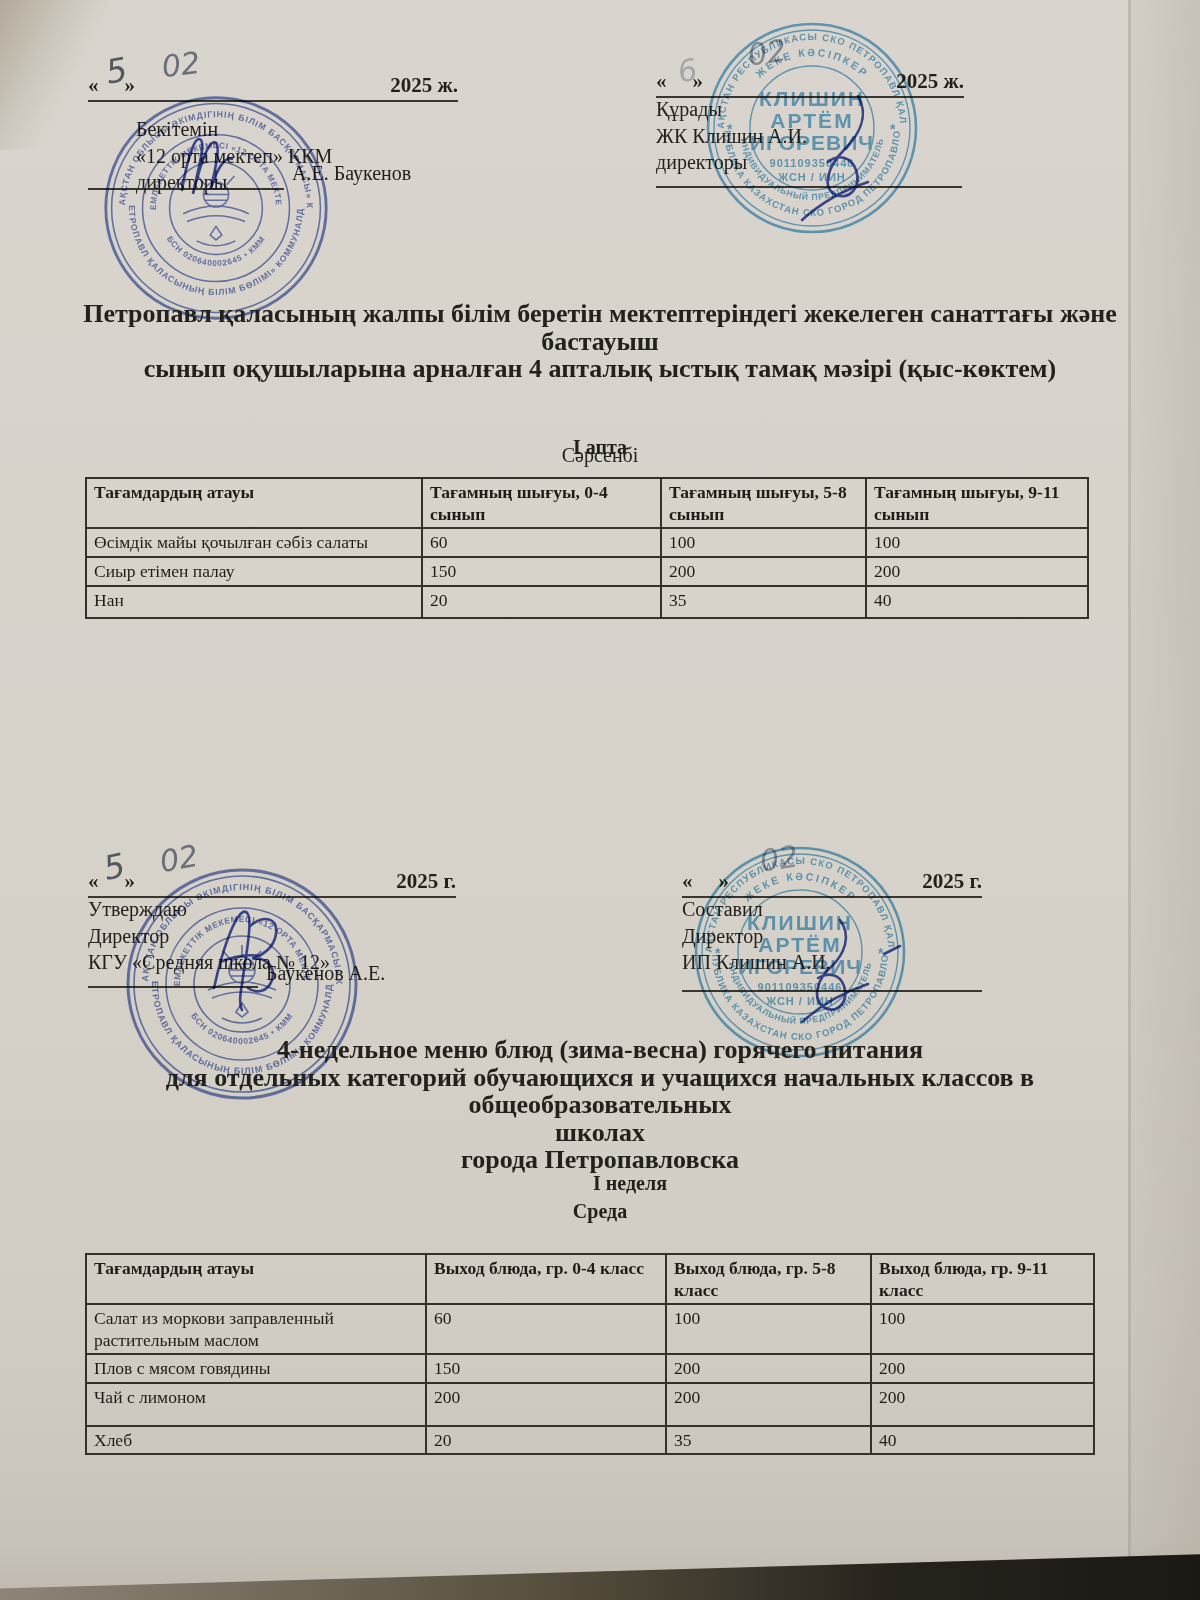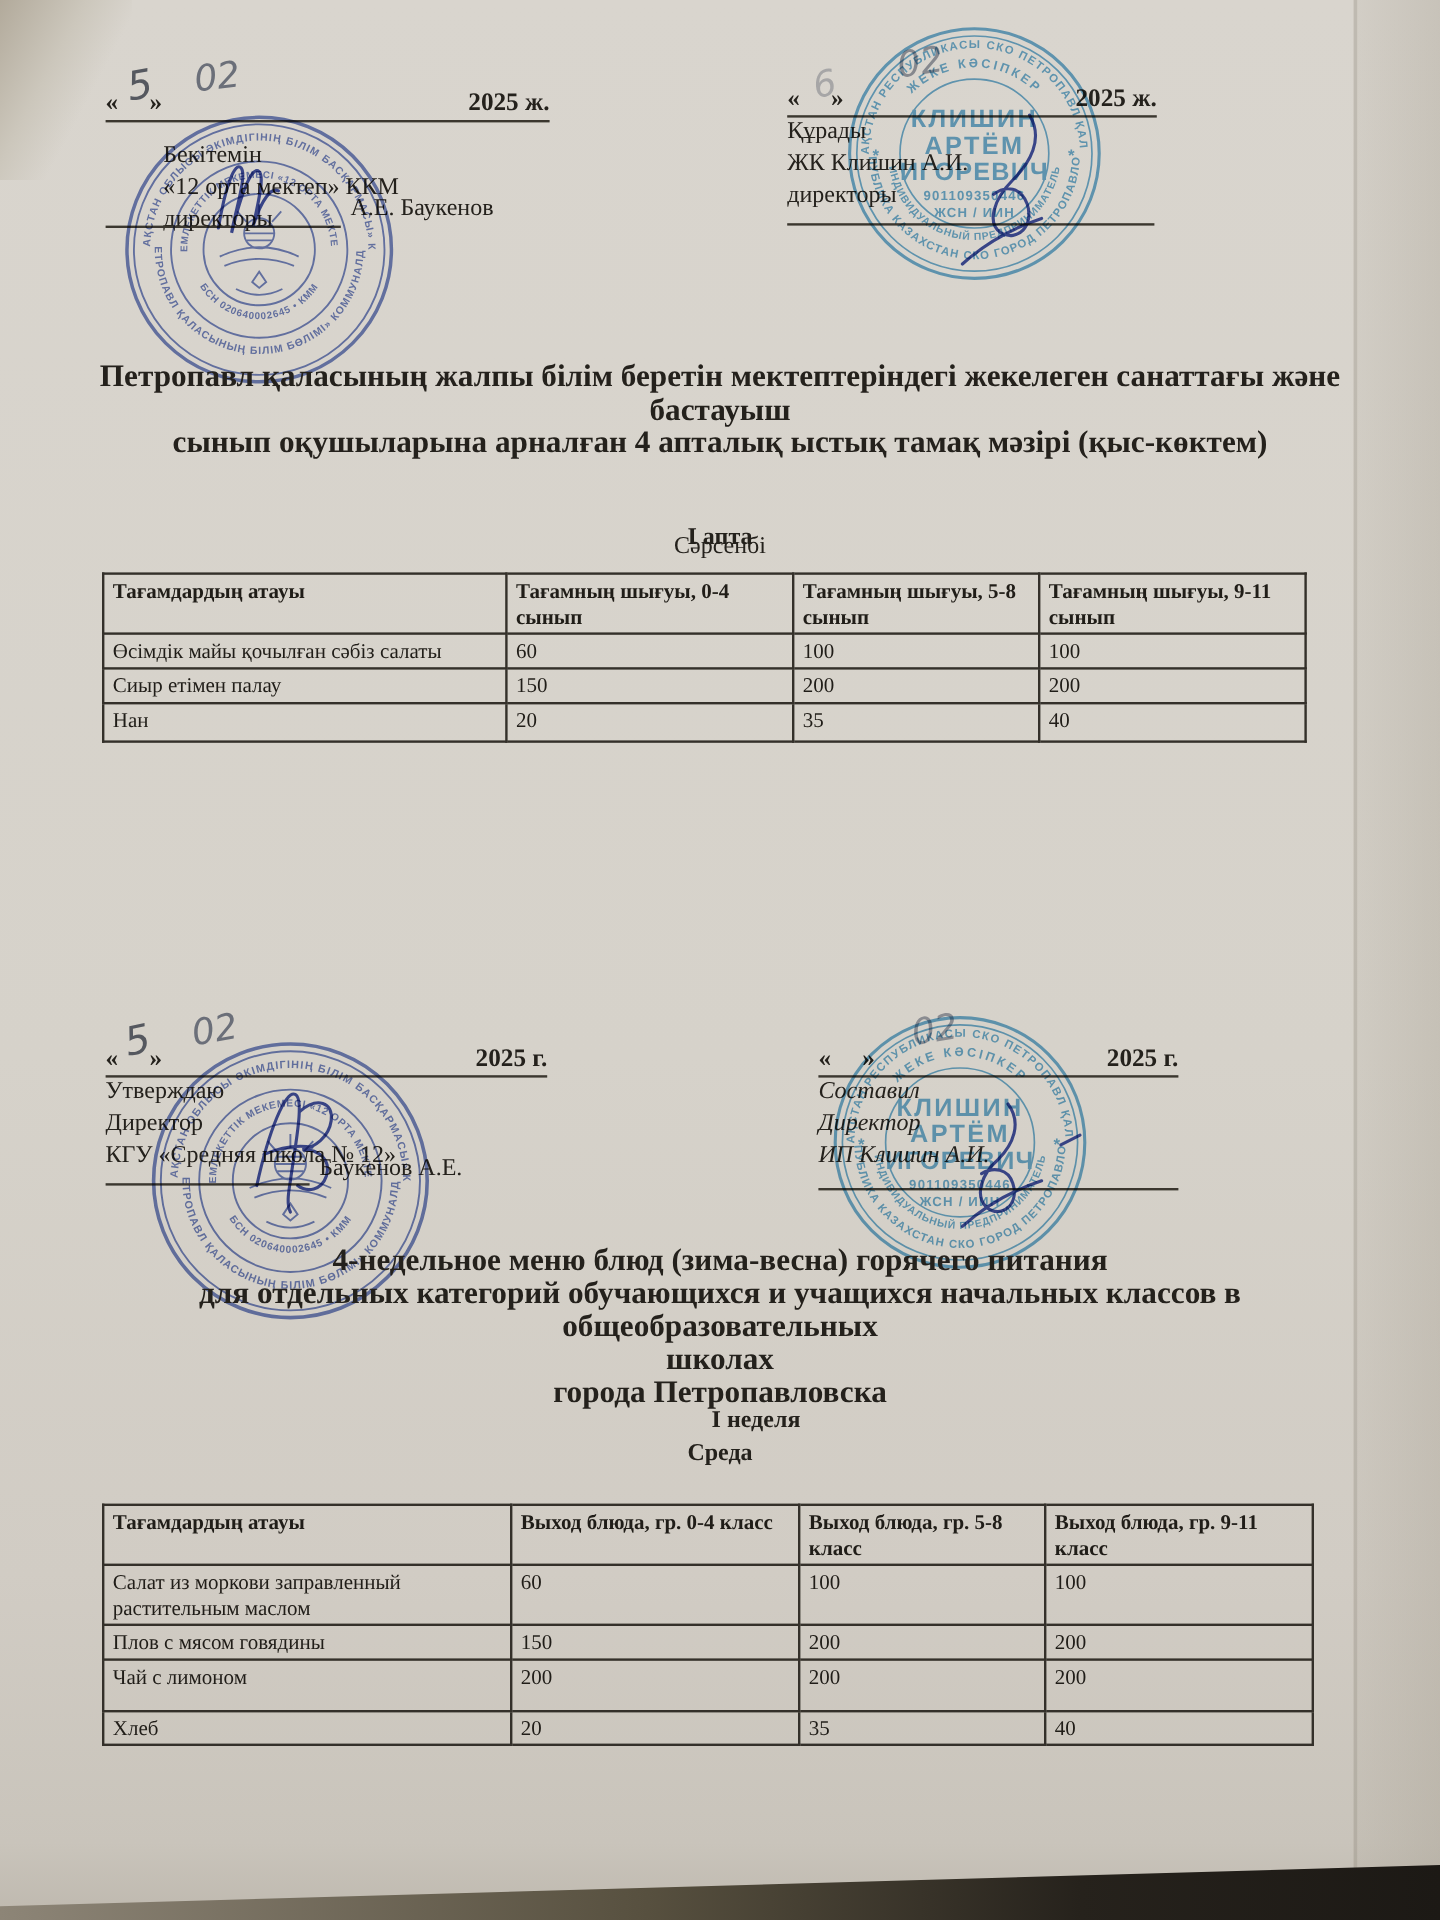--- a/index.html
+++ b/index.html
@@ -231,21 +231,21 @@
 
   <div class="dateline" style="left:682px;top:862px;width:300px;height:32px;">
     <span class="dl-left">
         <span>«</span>
         <span class="dl-gap"></span>
         <span>»</span>
       </span>
     <span>2025 г.</span>
   </div>
   <span class="hand" style="left:760px;top:844px;opacity:.7;transform:rotate(-9deg);">02</span>
-  <div class="lines" style="left:682px;top:896px;font-style:italic;">
+  <div class="lines" style="left:682px;top:896px;">
     <div>Составил</div>
     <div>Директор</div>
     <div>ИП Клишин А.И.</div>
   </div>
   <div class="sigline" style="left:682px;top:958px;width:300px;height:32px;"></div>
   <svg class="sig" style="left:788px;top:916px;" width="120" height="110" viewBox="0 0 120 110">
     <path d="M52,4 C64,20 56,38 44,50 C30,62 24,80 34,90 C46,100 62,88 56,70 C52,58 40,56 30,62"></path>
     <path d="M14,106 C34,88 56,76 80,68"></path>
     <path d="M96,38 l16,-8"></path>
   </svg>

